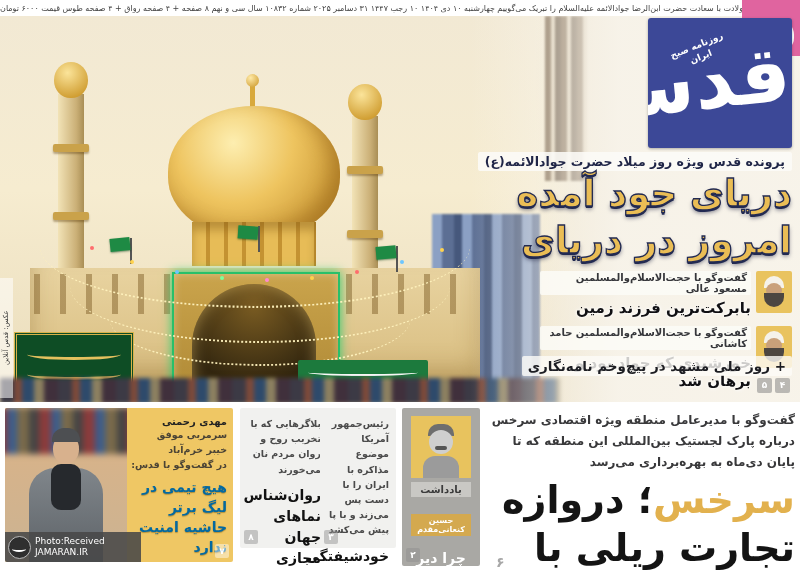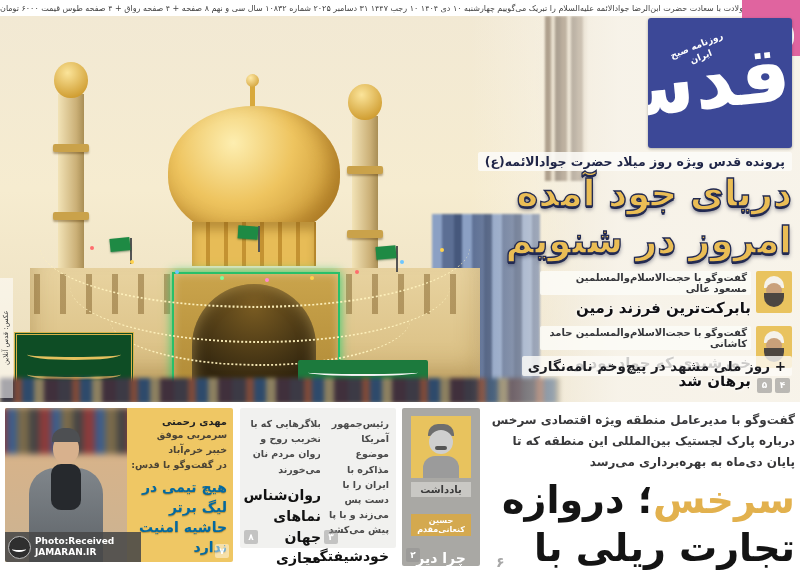--- a/index.html
+++ b/index.html
@@ -121,21 +121,21 @@
   .sp-hair{position:absolute;left:47px;top:20px;width:28px;height:14px;border-radius:12px 12px 0 0;background:#4d4f52;}
   .sp-text{position:absolute;right:6px;top:8px;width:102px;text-align:right;}
   .sp-name{font-size:10px;font-weight:bold;color:#222;}
   .sp-line{font-size:9.5px;font-weight:bold;color:#4a4335;line-height:1.6;}
   .sp-quote{font-size:14px;font-weight:bold;color:#0369a1;line-height:1.45;margin-top:4px;
         text-shadow:0 1px 1px rgba(120,90,20,.5);}
   .sp-credit{position:absolute;left:0;bottom:0;width:136px;height:30px;background:rgba(72,72,72,.88);
         display:flex;align-items:center;direction:ltr;padding-left:3px;box-sizing:border-box;}
   .sp-logo{width:21px;height:21px;border-radius:50%;background:#2f2f2f;border:1px solid #bbb;position:relative;flex:0 0 21px;}
   .sp-logo i{position:absolute;left:3px;top:9px;width:14px;height:4px;border-radius:50%;border-bottom:2px solid #fff;}
-  .sp-credit-text{font-size:9px;font-weight:bold;color:#fff;line-height:1.25;padding-left:4px;white-space:nowrap;}
+  .sp-credit-text{font-size:9px;font-weight:normal;color:#fff;line-height:1.25;padding-left:4px;white-space:nowrap;}
   .sports .card-badge{left:auto;right:4px;background:rgba(255,255,255,.45);color:#fff;}
   
   .col{position:absolute;top:6px;height:140px;background:#f1f1ef;border-radius:2px;padding:8px 7px;box-sizing:border-box;text-align:right;}
   .col1{left:240px;width:88px;}
   .col2{left:320px;width:76px;}
   .col-kicker{font-size:9.5px;font-weight:bold;color:#4b4b4b;line-height:1.6;}
   .col-title{font-size:14px;font-weight:bold;color:#121212;line-height:1.5;margin-top:8px;}
   
   .note{position:absolute;left:402px;top:6px;width:78px;height:158px;background:#a9a8a4;border-radius:2px;text-align:center;}
   .note-photo{position:relative;width:60px;height:62px;background:#e8c35e;margin:8px auto 4px auto;overflow:hidden;}
@@ -208,21 +208,21 @@
     <div class="domeicon"></div>
   </div>
   <div class="logo">
     <div class="logo-sub">روزنامه صبح ایران</div>
     <div class="logo-title">قدس</div>
   </div>
 
   <div class="kicker">پرونده قدس ویژه روز میلاد حضرت جوادالائمه(ع)</div>
   <div class="headline">
     <div>دریای جود آمده</div>
-    <div>امروز در شنویم</div>
+    <div>امروز در دریای</div>
   </div>
 
   <div class="interviews">
     <div class="iv">
       <div class="iv-photo">
         <div class="iv-turban"></div>
         <div class="iv-face"></div>
         <div class="iv-beard"></div>
       </div>
       <div class="iv-text">

